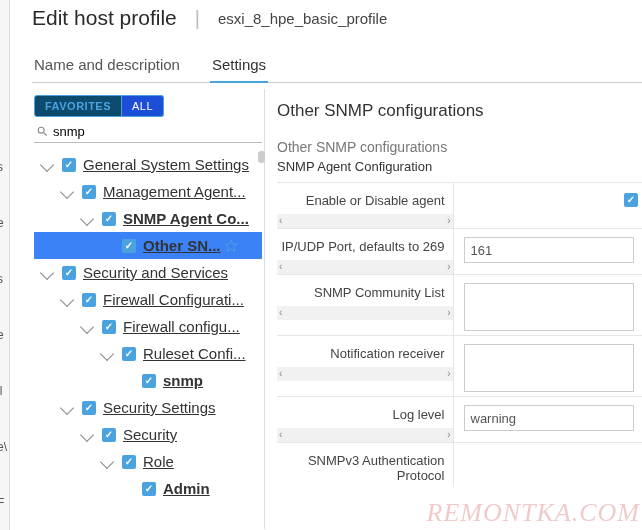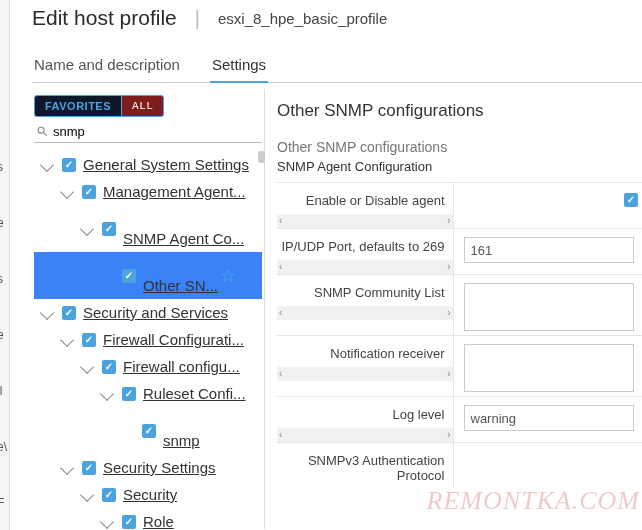--- a/index.html
+++ b/index.html
@@ -84,22 +84,22 @@
     margin: 6px 0 4px 0;
   }
   .pill {
     font-size: 11px;
     letter-spacing: 0.5px;
     padding: 4px 10px;
     border: 1px solid #4aa3df;
     color: #4aa3df;
     cursor: pointer;
   }
-  .pill.fav { border-radius: 3px 0 0 3px; background: #0f172a; font-weight: 600; }
-  .pill.all { border-radius: 0 3px 3px 0; background: #7f1d1d; color: #fff; border-left: none; font-family: Liberation Mono, monospace; }
+  .pill.fav { border-radius: 3px 0 0 3px; background: #0c4a6e; font-weight: 600; }
+  .pill.all { border-radius: 0 3px 3px 0; background: #1d4ed8; color: #fff; border-left: none; }
 
   .search {
     display: flex;
     align-items: center;
     border-bottom: 1px solid #bbb;
     padding: 3px 2px;
     margin-bottom: 8px;
   }
   .search svg { width: 13px; height: 13px; fill: #888; margin-right: 4px; }
   .search input {
@@ -142,21 +142,21 @@
     margin-right: 7px;
     flex-shrink: 0;
   }
   .cb::after {
     content: "✓";
     color: #fff;
     font-size: 10px;
     font-weight: bold;
   }
   .node-label { text-decoration: underline; color: #333; overflow: hidden; text-overflow: ellipsis; }
-  .node-label.bold { font-weight: 400; margin-top: 20px; }
+  .node-label.bold { font-weight: 700; }
   .node.selected { background: #3b82f6; }
   .star {
     width: 14px; height: 14px;
     margin-left: 3px;
     flex-shrink: 0;
     fill: none;
     stroke: #4aa3df;
     stroke-width: 1.5;
   }
 
@@ -199,21 +199,21 @@
     align-items: center;
     justify-content: center;
   }
   .cb-inline::after { content: "✓"; color: #fff; font-size: 10px; font-weight: bold; }
   .inp-box { border:1px solid #ccc; height:26px; width:170px; display:flex; align-items:center; padding:0 6px; color:#555;}
   .tall { height: 48px; align-items: flex-start; padding-top: 4px;}
 
   .watermark {
     position: absolute;
     right: 2px;
-    bottom: 14px;
+    bottom: 2px;
     font-size: 26px;
     color: rgba(200, 60, 60, 0.28);
     font-family: Georgia, serif;
     letter-spacing: 1px;
     pointer-events: none;
     font-style: italic;
   }
 </style>
 </head>
 <body>

